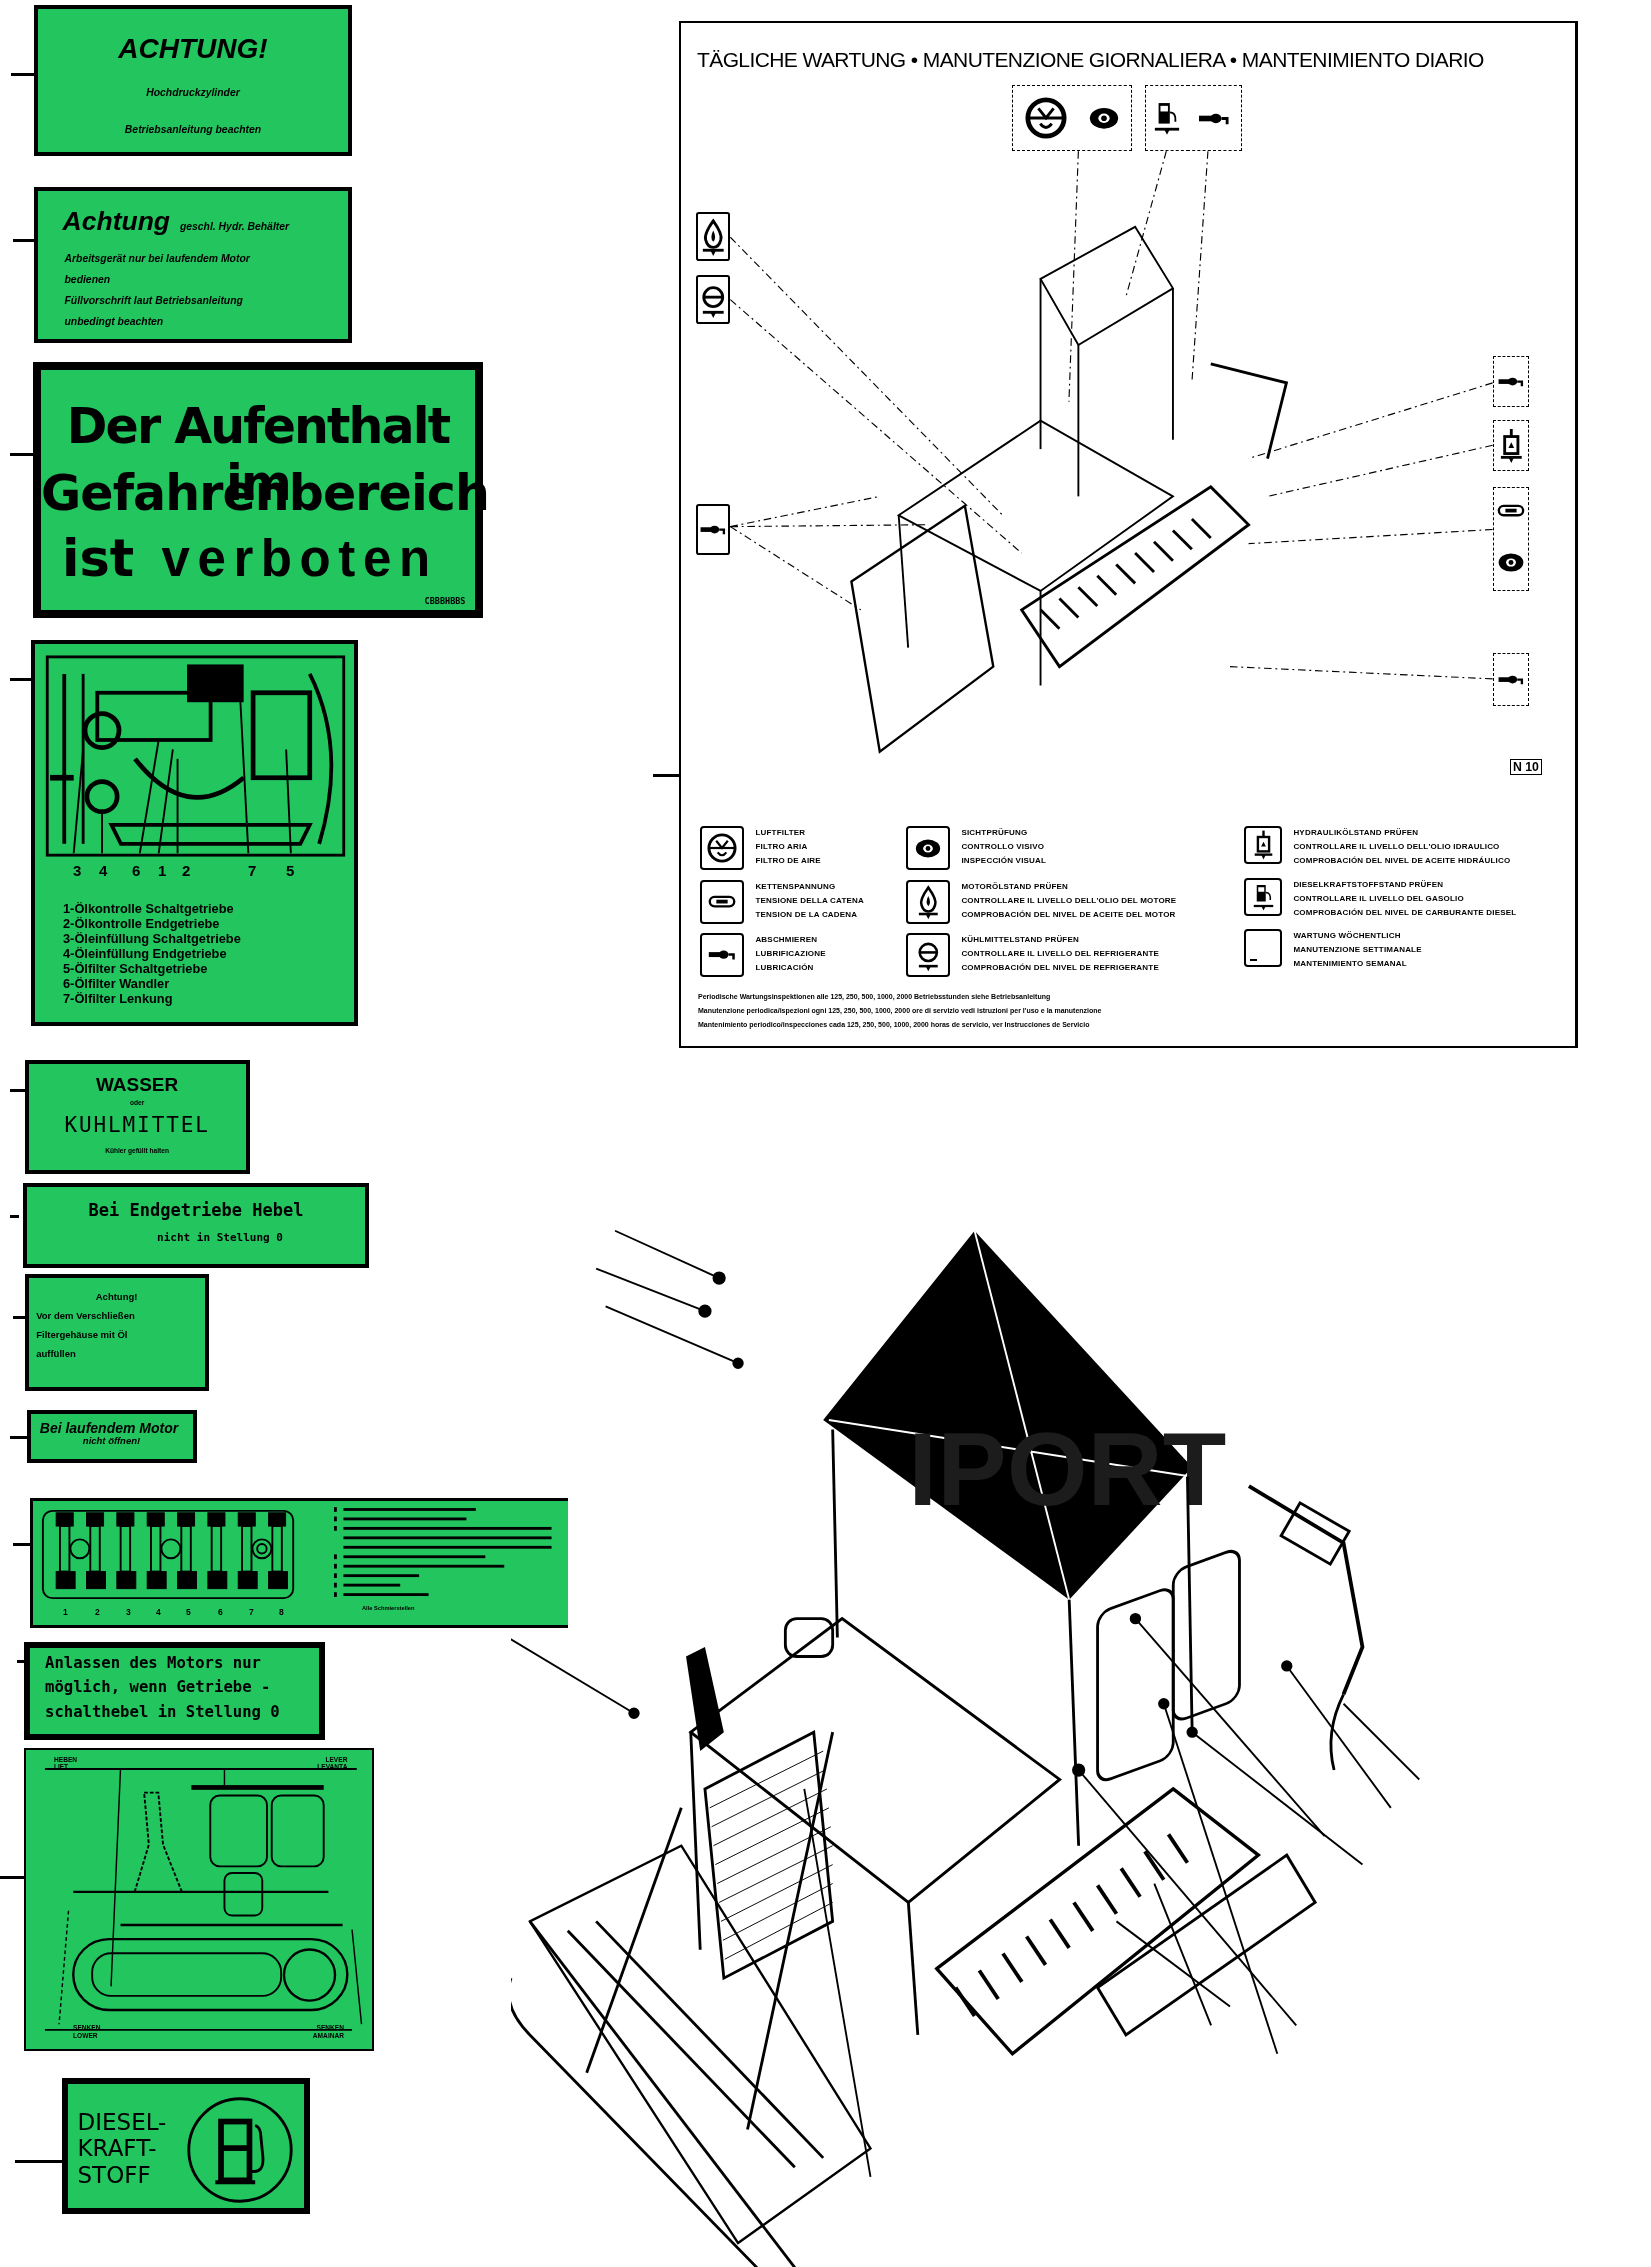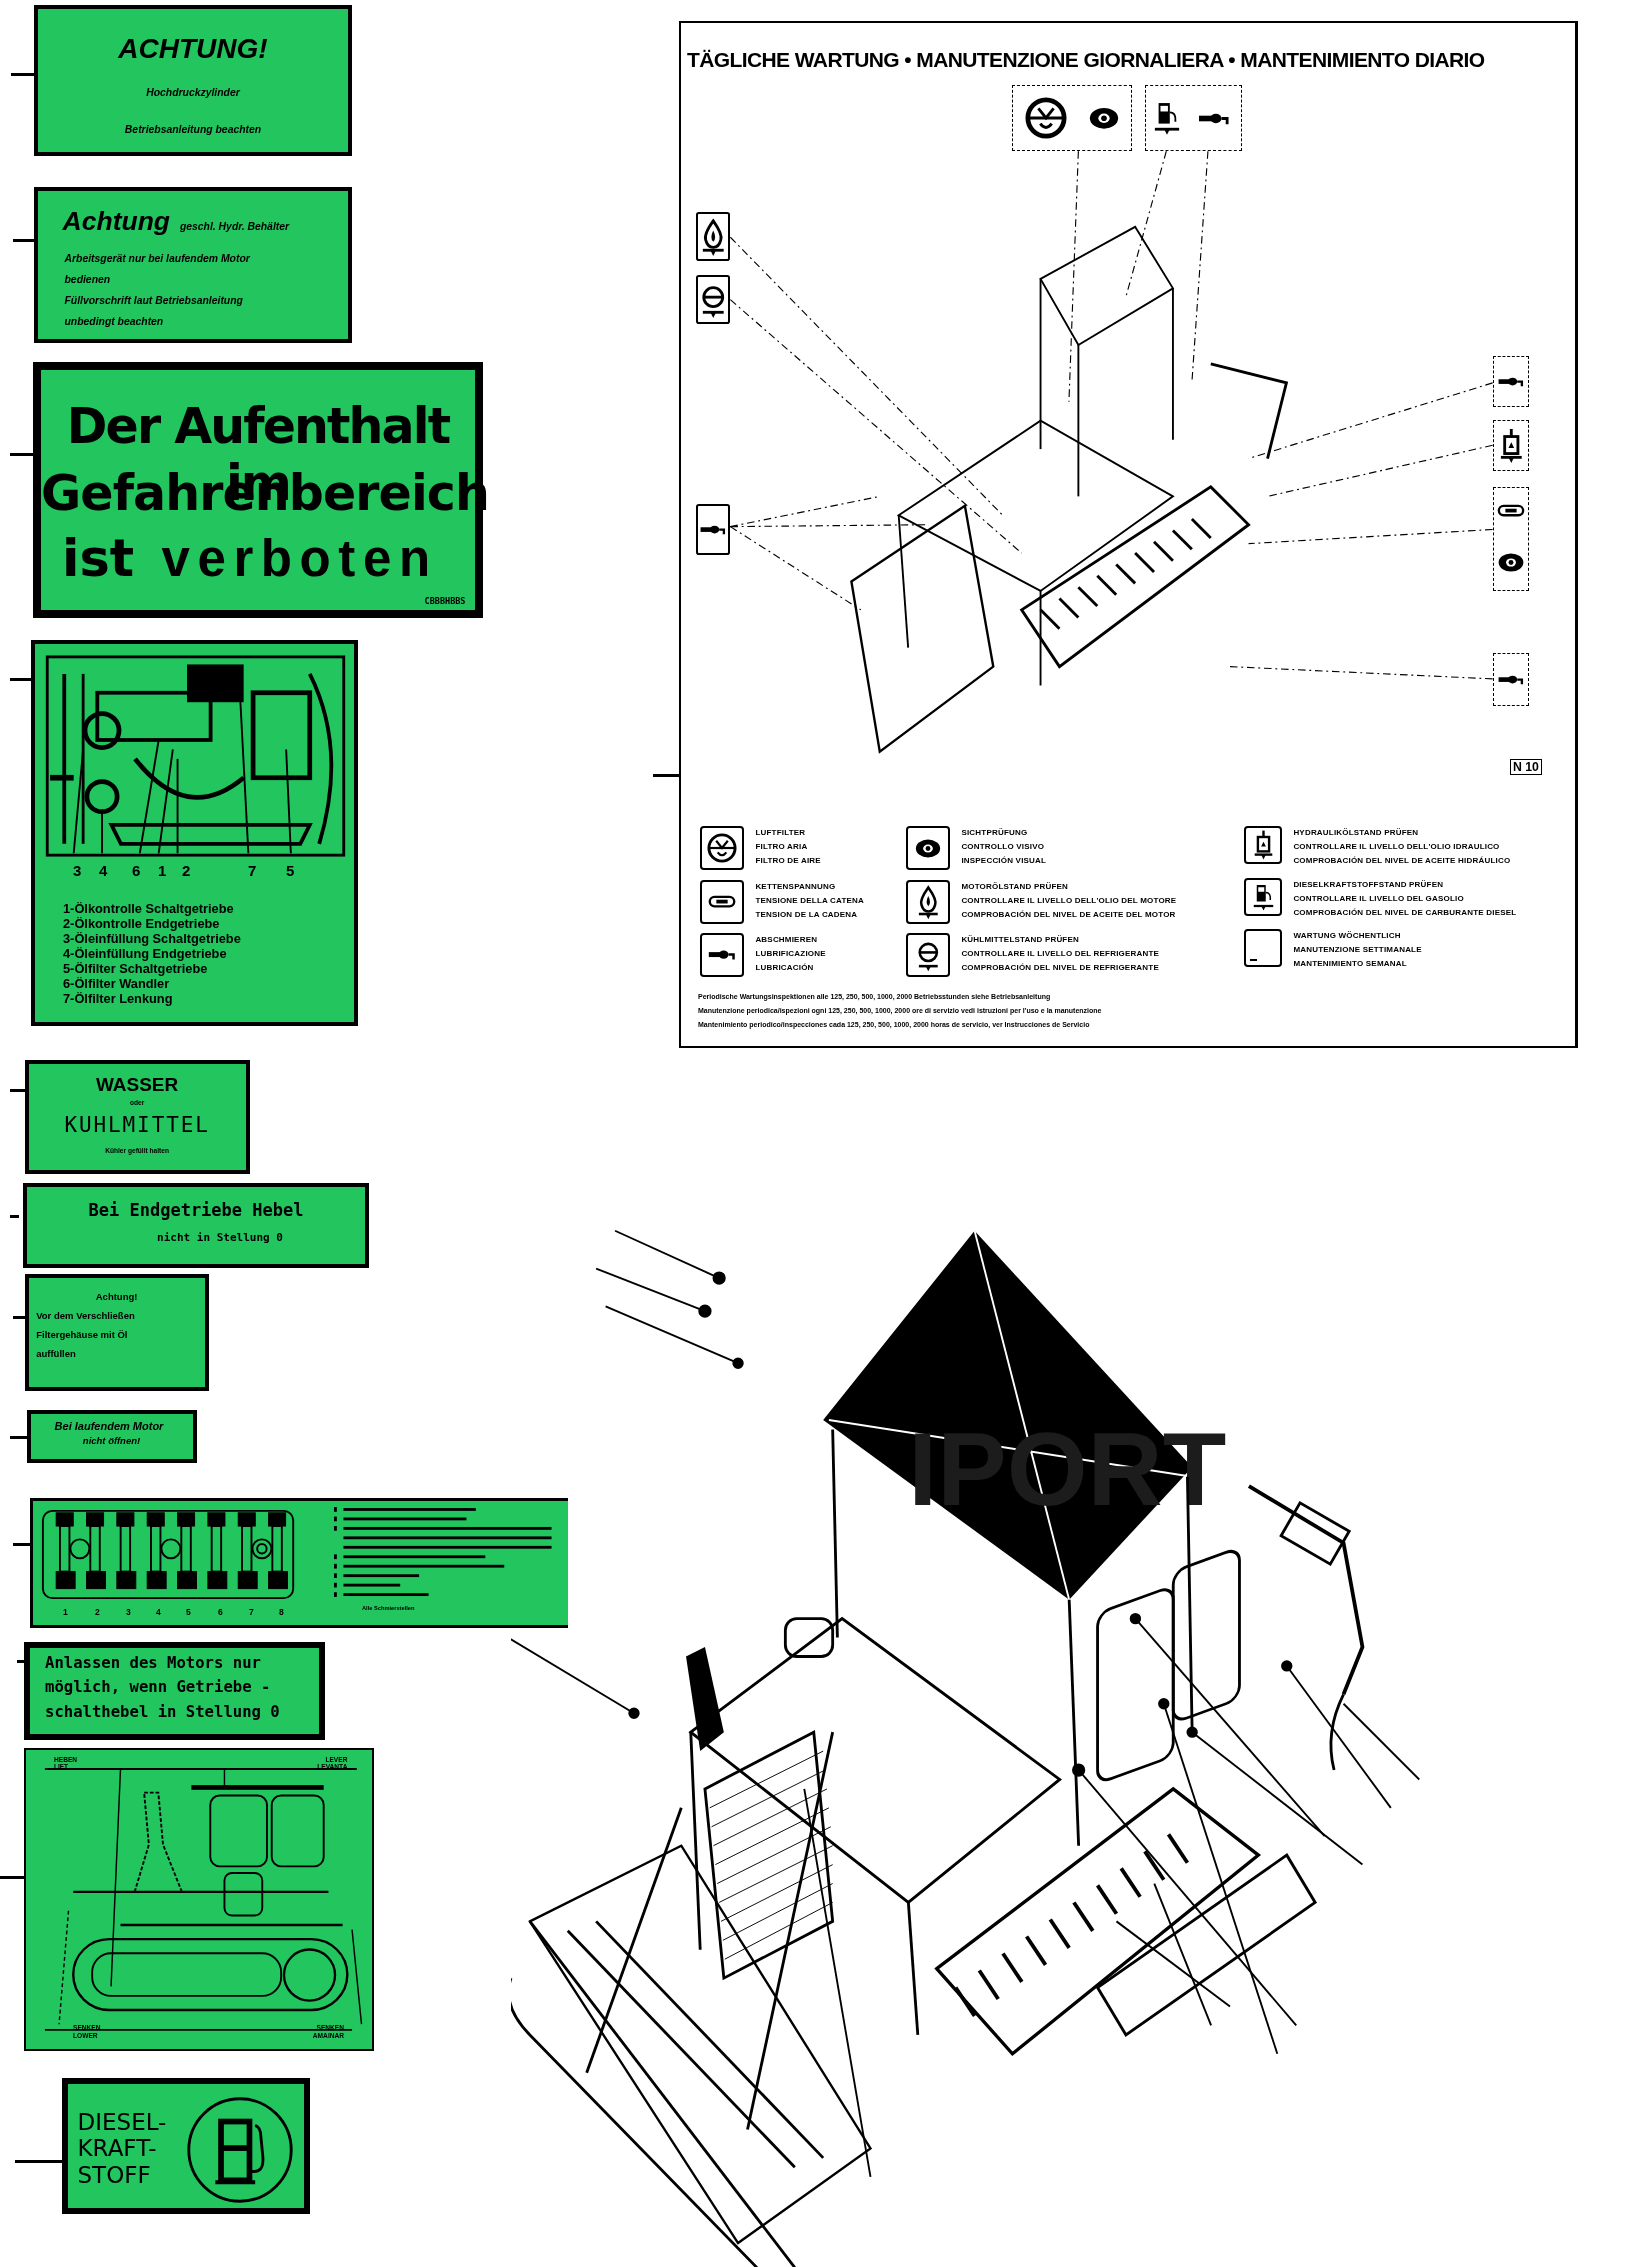--- a/index.html
+++ b/index.html
@@ -113,21 +113,21 @@
 <div class="tick" style="left:13.2px;top:1316px;width:13.2px;"></div>
 <div class="sign" style="left:24.6px;top:1274px;width:184px;height:117px;">
   <div class="abs center" style="left:0;right:0;top:13.2px;font-size:9.5px;font-weight:bold;">Achtung!</div>
   <div class="abs" style="left:7.6px;top:32px;font-size:9.5px;font-weight:bold;">Vor dem Verschließen</div>
   <div class="abs" style="left:7.6px;top:51px;font-size:9.5px;font-weight:bold;">Filtergehäuse mit Öl</div>
   <div class="abs" style="left:7.6px;top:70px;font-size:9.5px;font-weight:bold;">auffüllen</div>
 </div>
 
 <div class="tick" style="left:9.5px;top:1436px;width:17px;"></div>
 <div class="sign" style="left:26.5px;top:1410px;width:170px;height:53px;">
-  <div class="abs center it" style="left:0;right:5px;top:5.7px;font-size:11px;">Bei laufendem Motor</div>
+  <div class="abs center it" style="left:0;right:5px;top:5.7px;font-size:14px;">Bei laufendem Motor</div>
   <div class="abs center it" style="left:0;right:0;top:21px;font-size:9.5px;">nicht öffnen!</div>
 </div>
 
 <div class="tick" style="left:13.2px;top:1543px;width:17px;"></div>
 <div class="sign" style="left:30px;top:1498px;width:538px;height:130px;border-width:3.8px;border-right:none;">
   <svg class="abs" style="left:7.6px;top:5.7px;" width="256" height="95" viewBox="0 0 270 100">
     <rect x="2" y="4" width="264" height="92" rx="10" fill="none" stroke="#000" stroke-width="2"></rect>
     <g fill="#000" stroke="#000">
       <rect x="16" y="6" width="18" height="14"></rect>
         <rect x="16" y="68" width="20" height="18"></rect>
@@ -254,21 +254,21 @@
     <circle cx="58" cy="58" r="54" fill="none" stroke="#000" stroke-width="3"></circle>
     <rect x="38" y="28" width="30" height="62" fill="none" stroke="#000" stroke-width="6"></rect>
     <line x1="38" y1="56" x2="68" y2="56" stroke="#000" stroke-width="6"></line>
     <line x1="32" y1="92" x2="74" y2="92" stroke="#000" stroke-width="4"></line>
     <path d="M68 80 Q84 84 82 64 L80 44 Q80 34 74 32" fill="none" stroke="#000" stroke-width="3"></path>
   </svg>
 </div>
 
 <div class="tick" style="left:653px;top:774px;width:28px;"></div>
 <div class="abs" style="left:679px;top:21px;width:899px;height:1027px;border:2.8px solid #000;border-right-width:3.8px;">
-  <div class="abs" style="left:6px;top:24.6px;font-size:21px;font-weight:bold;letter-spacing:-0.6px;white-space:nowrap;">TÄGLICHE WARTUNG • MANUTENZIONE GIORNALIERA • MANTENIMIENTO DIARIO</div>
+  <div class="abs" style="left:16px;top:24.6px;font-size:21px;font-weight:normal;letter-spacing:-0.6px;white-space:nowrap;">TÄGLICHE WARTUNG • MANUTENZIONE GIORNALIERA • MANTENIMIENTO DIARIO</div>
 
   <div class="callout-box" style="left:331px;top:62px;width:68px;height:66px;">
     <svg width="42" height="42" viewBox="0 0 44 44">
         <circle cx="22" cy="22" r="19" fill="none" stroke="#000" stroke-width="5"></circle>
         <line x1="3" y1="22" x2="41" y2="22" stroke="#000" stroke-width="3"></line>
         <path d="M14 12 L22 22 L30 12" fill="none" stroke="#000" stroke-width="3"></path>
         <path d="M16 28 Q22 36 28 28" fill="none" stroke="#000" stroke-width="3"></path>
       </svg>
   </div>
   <div class="callout-box" style="left:396px;top:62px;width:55px;height:66px;border-left:none;">

